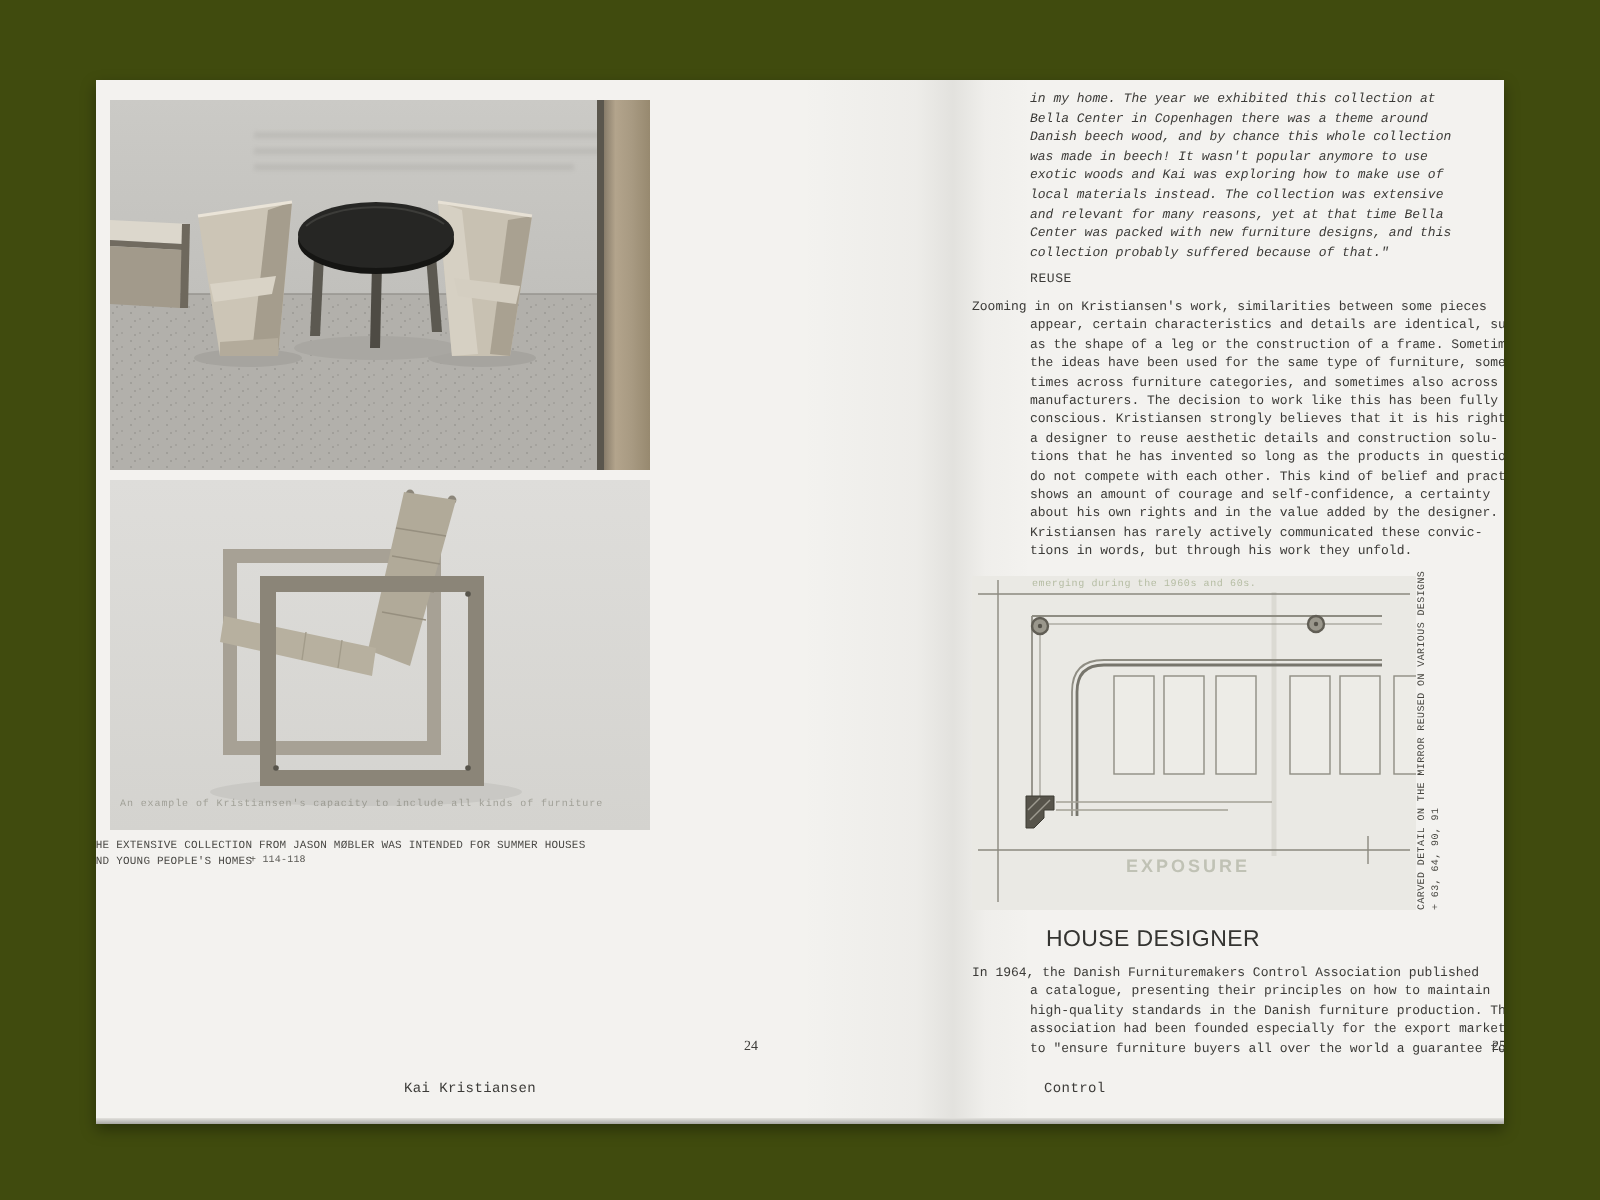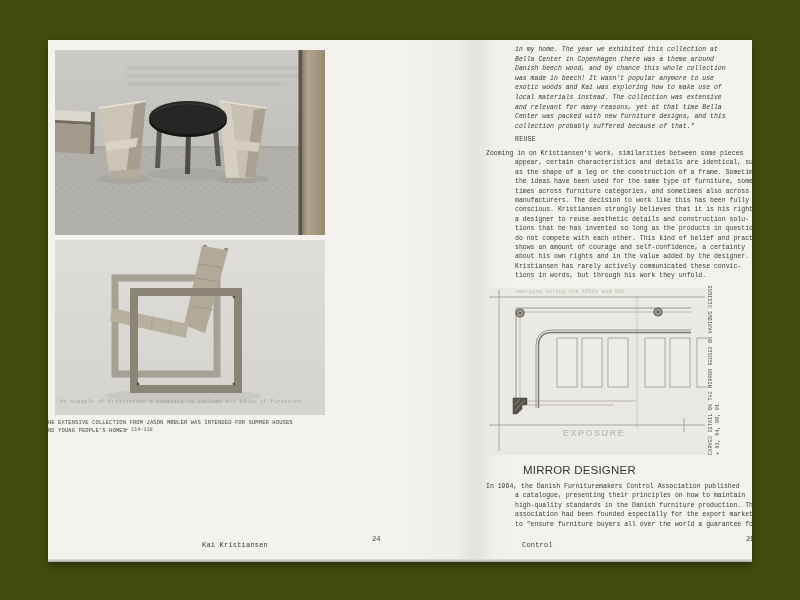--- a/index.html
+++ b/index.html
@@ -39,21 +39,21 @@
   .caption{
     position:absolute;left:-3.5px;top:379px;width:330px;
     font-size:5.5px;line-height:8px;letter-spacing:0.1px;
     color:#4b4a46;white-space:pre-line;
   }
   .caption-ref{
     position:absolute;left:77px;top:387px;
     font-size:5px;color:#5a5954;letter-spacing:0.1px;
   }
   .footer-label{position:absolute;top:501px;font-size:7px;color:#3c3b38;letter-spacing:0.2px;white-space:nowrap;}
-  .footer-page{position:absolute;top:495px;font-size:7px;color:#3c3b38;}
+  .footer-page{position:absolute;top:479px;font-size:7px;color:#3c3b38;font-family:Liberation Serif, serif;}
   #footer-left-label{left:117px;padding-left:37px;}
   #footer-left-page{left:324px;}
   #footer-right-label{left:122px;}
   #footer-right-page{left:346px;}
 
   .bodytext{
     font-size:6.5px;line-height:9.4px;color:#3b3a37;
     white-space:pre-line;
   }
   .quote-block{
@@ -301,21 +301,21 @@
           <line x1="42" y1="117" x2="128" y2="117" stroke="#a3a096" stroke-width="0.7"></line>
         </g>
       </svg>
     </div>
     <div class="drawing-ghost-top">emerging during the 1960s and 60s.</div>
     <div class="drawing-ghost-exposure">EXPOSURE</div>
 
     <div class="vcap" id="vcap-main">CARVED DETAIL ON THE MIRROR REUSED ON VARIOUS DESIGNS</div>
     <div class="vcap" id="vcap-ref">+ 63, 64, 90, 91</div>
 
-    <div class="house-heading">MIRROR DESIGNER</div>
+    <div class="house-heading">HOUSE DESIGNER</div>
 
     <div class="bodytext house-paragraph">In 1964, the Danish Furnituremakers Control Association published
 a catalogue, presenting their principles on how to maintain
 high-quality standards in the Danish furniture production. The
 association had been founded especially for the export market
 to "ensure furniture buyers all over the world a guarantee for</div>
 
     <div class="footer-label" id="footer-right-label">Control</div>
     <div class="footer-page" id="footer-right-page">25</div>
   </div>

